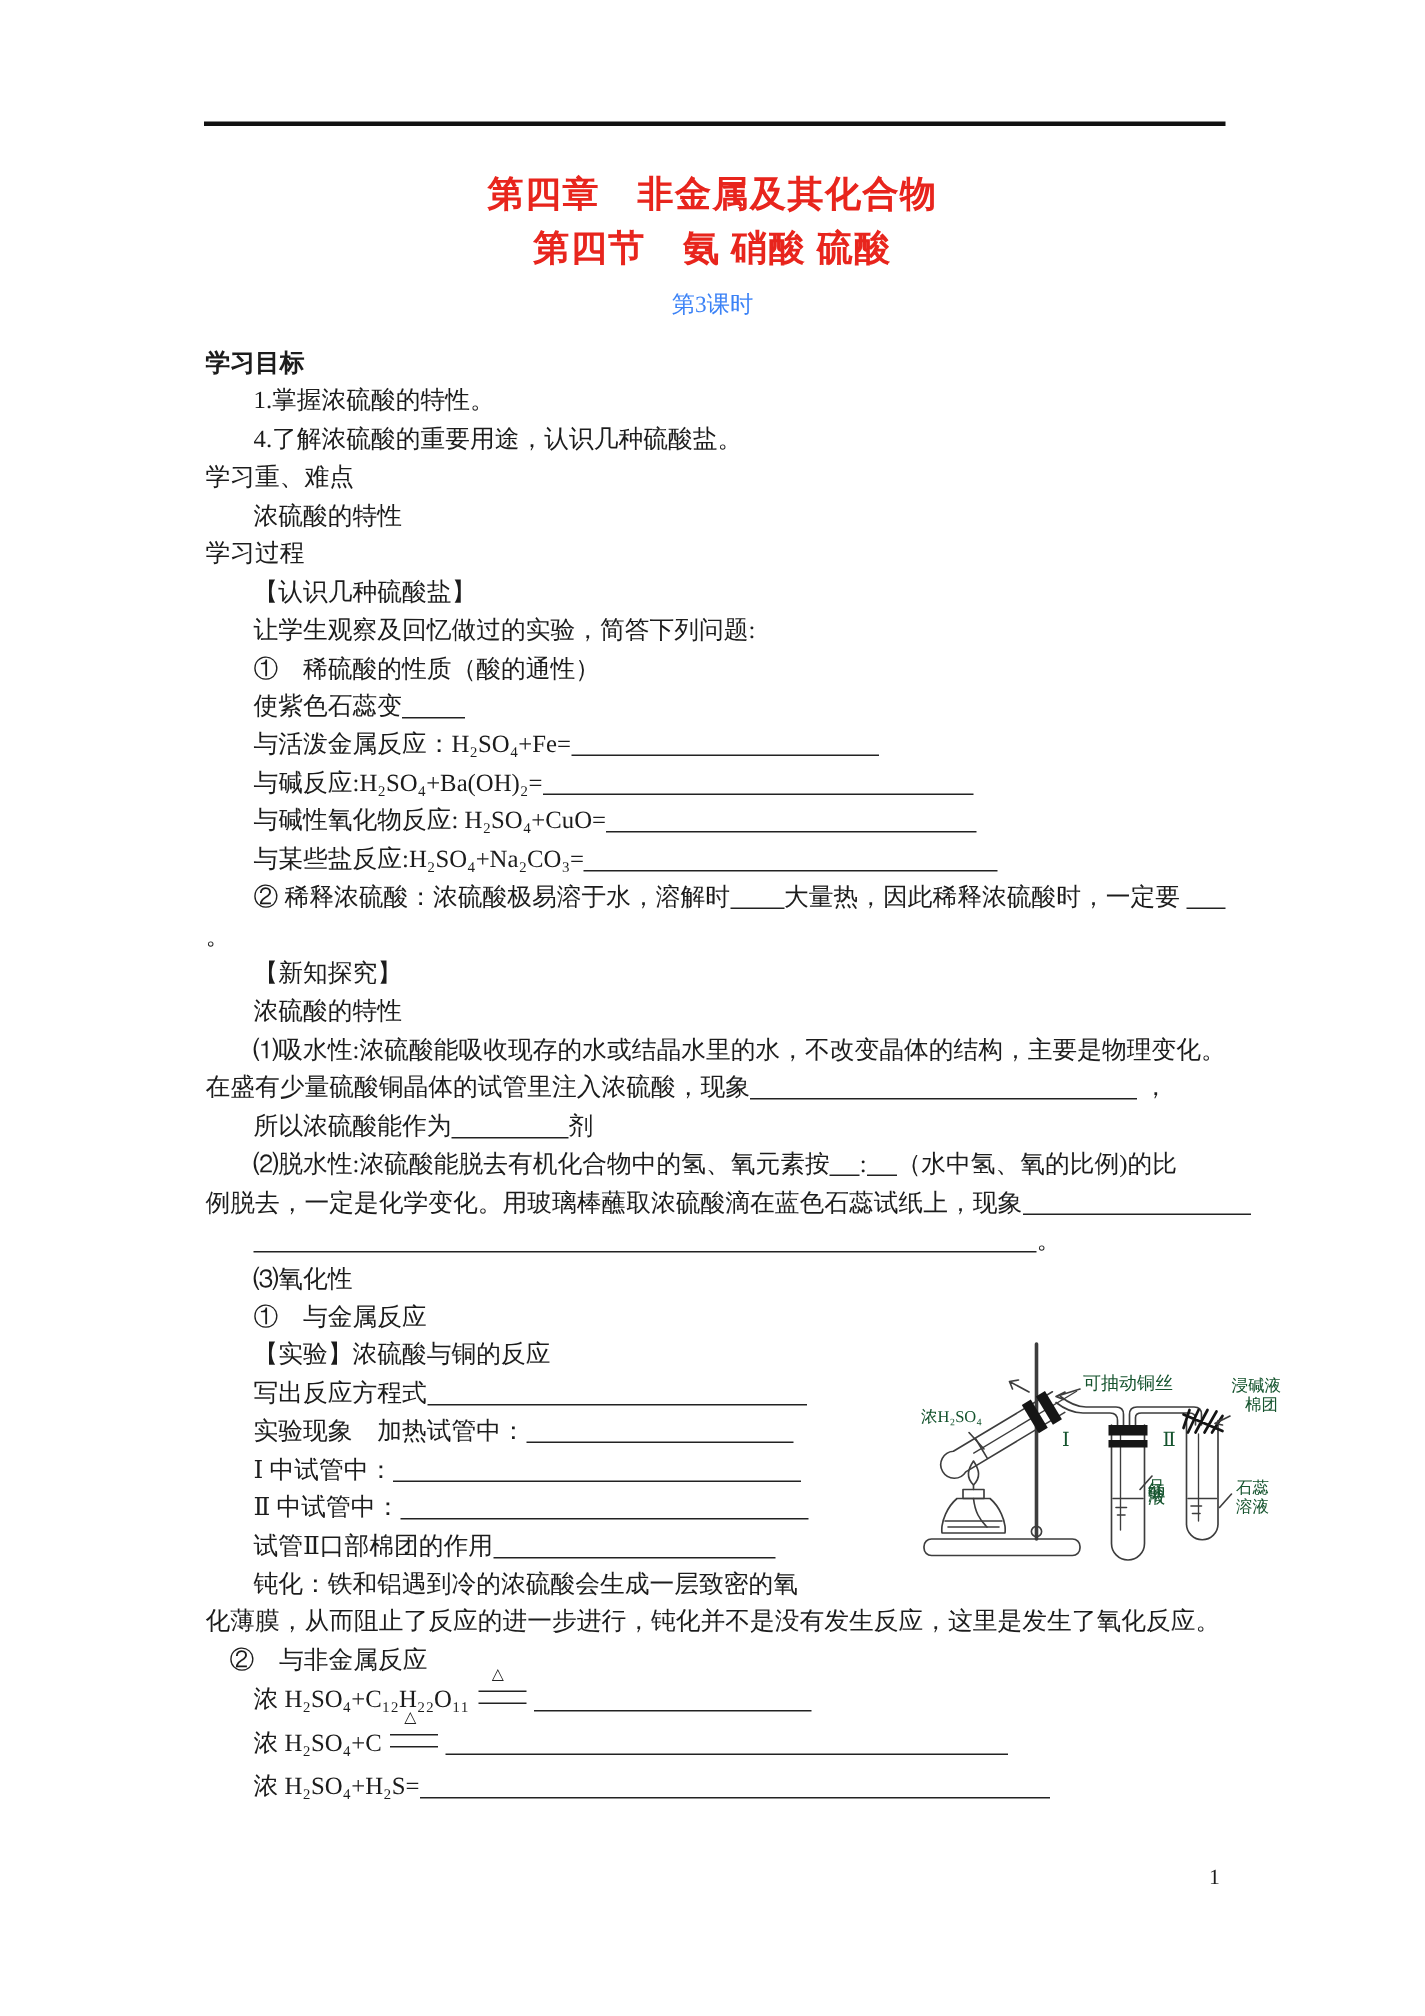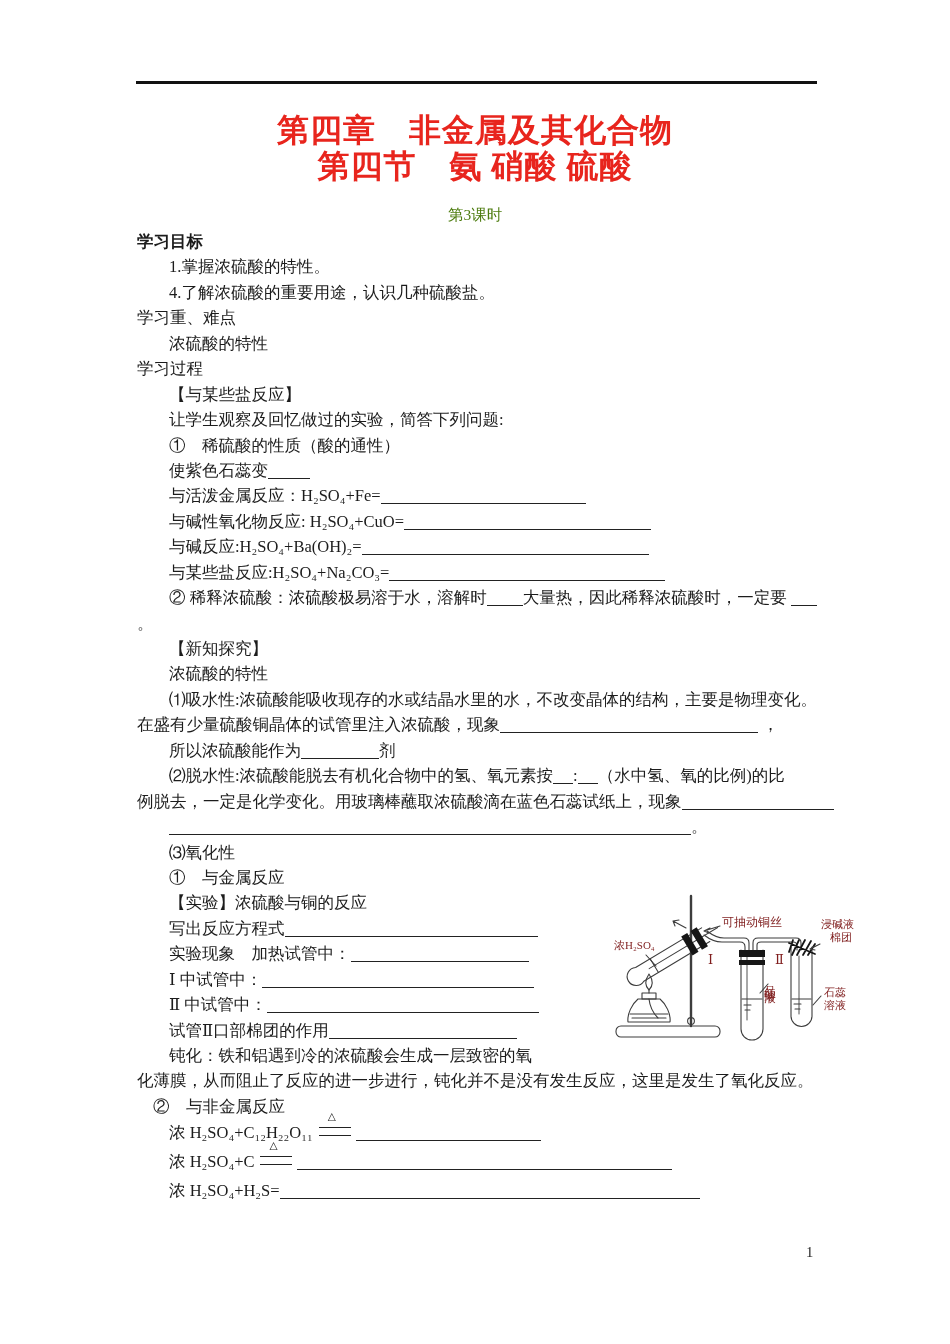--- a/index.html
+++ b/index.html
@@ -3,36 +3,36 @@
 <meta charset="utf-8">
 <style>
   html,body { margin:0; padding:0; background:#ffffff; }
   .page {
     position:relative; width:950px; height:1344px; background:#fff;
     font-family:"Liberation Serif","DejaVu Serif",serif;
     color:#1c1c1c; overflow:hidden;
   }
   .rule { position:absolute; left:136px; top:81px; width:681px; border-top:3px solid #111; }
   .titles { position:absolute; left:0; top:112px; width:950px; text-align:center; }
-  .doc-title { font-size:32px; font-weight:bold; line-height:36px; letter-spacing:1px; }
-  .lesson { font-size:15.5px; line-height:22px; margin-top:20px; color:#4d7c0f; }
+  .doc-title { font-size:24px; font-weight:bold; line-height:36px; letter-spacing:1px; }
+  .lesson { font-size:15.5px; line-height:22px; margin-top:9px; color:#3b82f6; }
   .body { position:absolute; left:137px; top:229px; width:700px; }
   .ln { font-size:16.5px; line-height:25.45px; height:25.45px; white-space:nowrap; }
   .eqln { font-size:16.5px; line-height:28.6px; height:28.6px; white-space:nowrap; }
   .in { padding-left:32px; }
   .in2 { padding-left:16px; }
   .b { font-weight:bold; }
   .blank { display:inline-block; border-bottom:1.2px solid #222; height:13px; vertical-align:-3px; }
   .heq { display:inline-block; width:32px; height:7px; border-top:1.5px solid #222;
          border-bottom:1.5px solid #222; position:relative; margin:0 5px 0 6px; vertical-align:2px; }
   .heq-delta { position:absolute; left:9px; top:-17px; font-size:10.5px; color:#222; line-height:12px; }
   .pageno { position:absolute; left:806px; top:1244px; font-size:14.5px; }
   .diagram { position:absolute; left:592px; top:880px; width:292px; height:190px; }
   .diagram svg { position:absolute; left:0; top:0; }
-  .dlabel { position:absolute; font-size:11px; line-height:13px; color:#7f1d1d; white-space:nowrap;
+  .dlabel { position:absolute; font-size:11px; line-height:13px; color:#14532d; white-space:nowrap;
             font-family:"Liberation Serif","DejaVu Serif",serif; }
   .v-label { writing-mode:vertical-rl; text-orientation:upright; letter-spacing:2px; height:62px; }
 </style>
 </head>
 <body>
 
 <div class="page">
 
   <div class="rule"></div>
 
@@ -42,35 +42,35 @@
     <div class="lesson">第3课时</div>
   </div>
 
   <div class="body">
     <div class="ln b">学习目标</div>
     <div class="ln in">1.掌握浓硫酸的特性。</div>
     <div class="ln in">4.了解浓硫酸的重要用途，认识几种硫酸盐。</div>
     <div class="ln">学习重、难点</div>
     <div class="ln in">浓硫酸的特性</div>
     <div class="ln">学习过程</div>
-    <div class="ln in">【与某些盐反应】</div>
+    <div class="ln in">【认识几种硫酸盐】</div>
     <div class="ln in">让学生观察及回忆做过的实验，简答下列问题:</div>
     <div class="ln in">①　稀硫酸的性质（酸的通性）</div>
 
     <div class="ln in">
       <span>使紫色石蕊变</span><span class="blank" style="width:42px"></span>
     </div>
     <div class="ln in">
       <span>与活泼金属反应：</span><span>H₂SO₄+Fe=</span><span class="blank" style="width:205px"></span>
     </div>
     <div class="ln in">
-      <span>与碱性氧化物反应: </span><span>H₂SO₄+CuO=</span><span class="blank" style="width:247px"></span>
+      <span>与碱反应:</span><span>H₂SO₄+Ba(OH)₂=</span><span class="blank" style="width:287px"></span>
     </div>
     <div class="ln in">
-      <span>与碱反应:</span><span>H₂SO₄+Ba(OH)₂=</span><span class="blank" style="width:287px"></span>
+      <span>与碱性氧化物反应: </span><span>H₂SO₄+CuO=</span><span class="blank" style="width:247px"></span>
     </div>
     <div class="ln in">
       <span>与某些盐反应:</span><span>H₂SO₄+Na₂CO₃=</span><span class="blank" style="width:276px"></span>
     </div>
     <div class="ln in">
       <span>② 稀释浓硫酸：浓硫酸极易溶于水，溶解时</span><span class="blank" style="width:36px"></span><span>大量热，因此稀释浓硫酸时，一定要</span>&nbsp;<span class="blank" style="width:26px"></span>
     </div>
     <div class="ln">。</div>
 
     <div class="ln in">【新知探究】</div>

